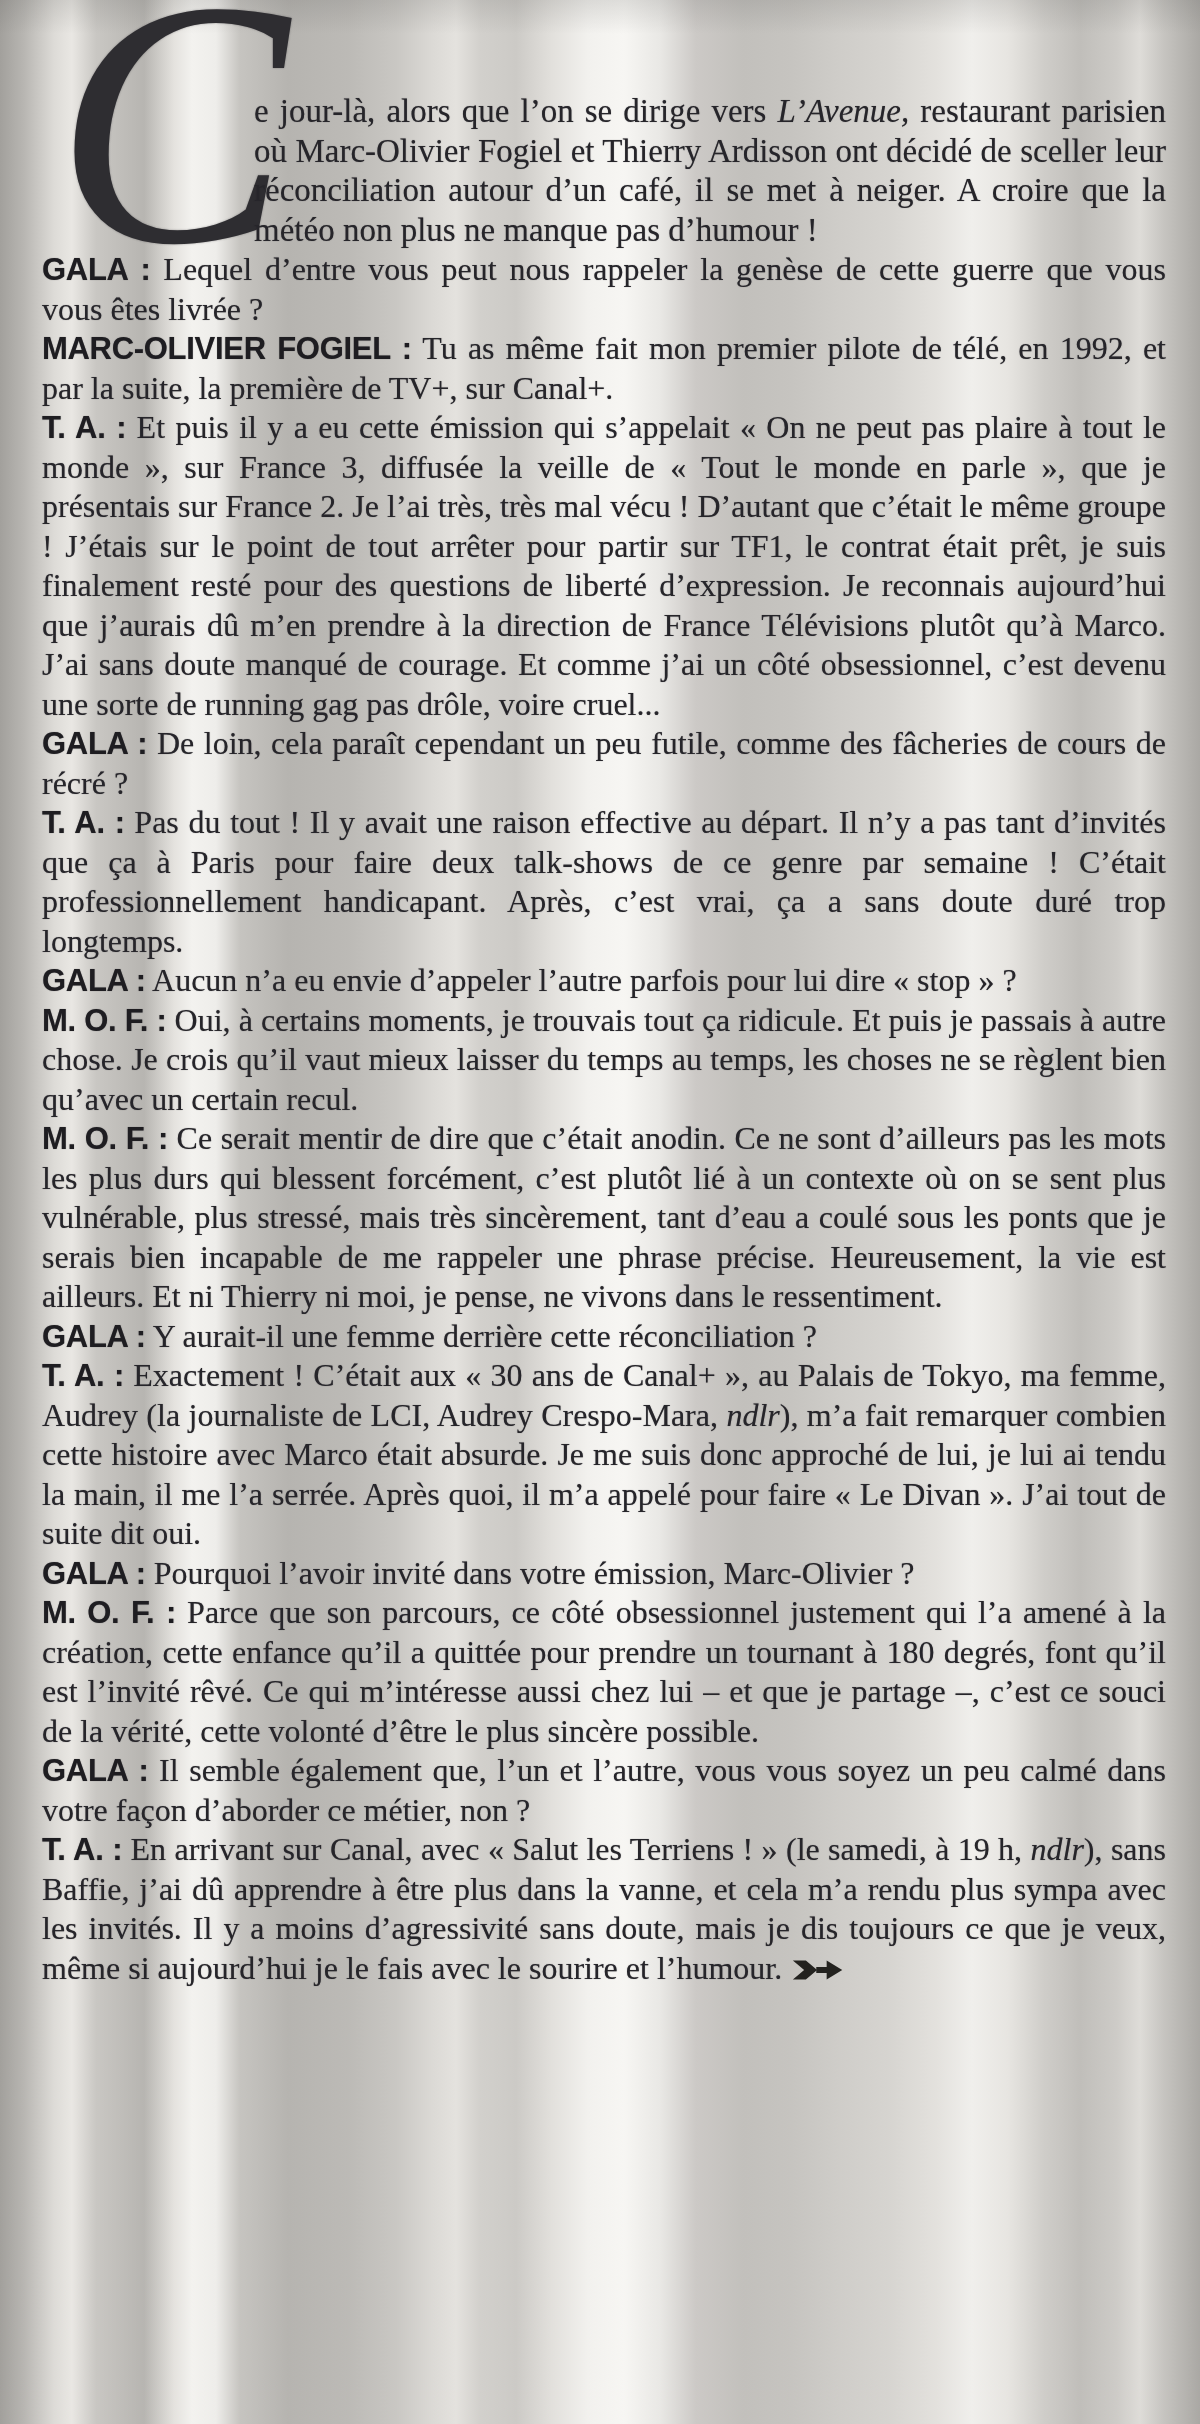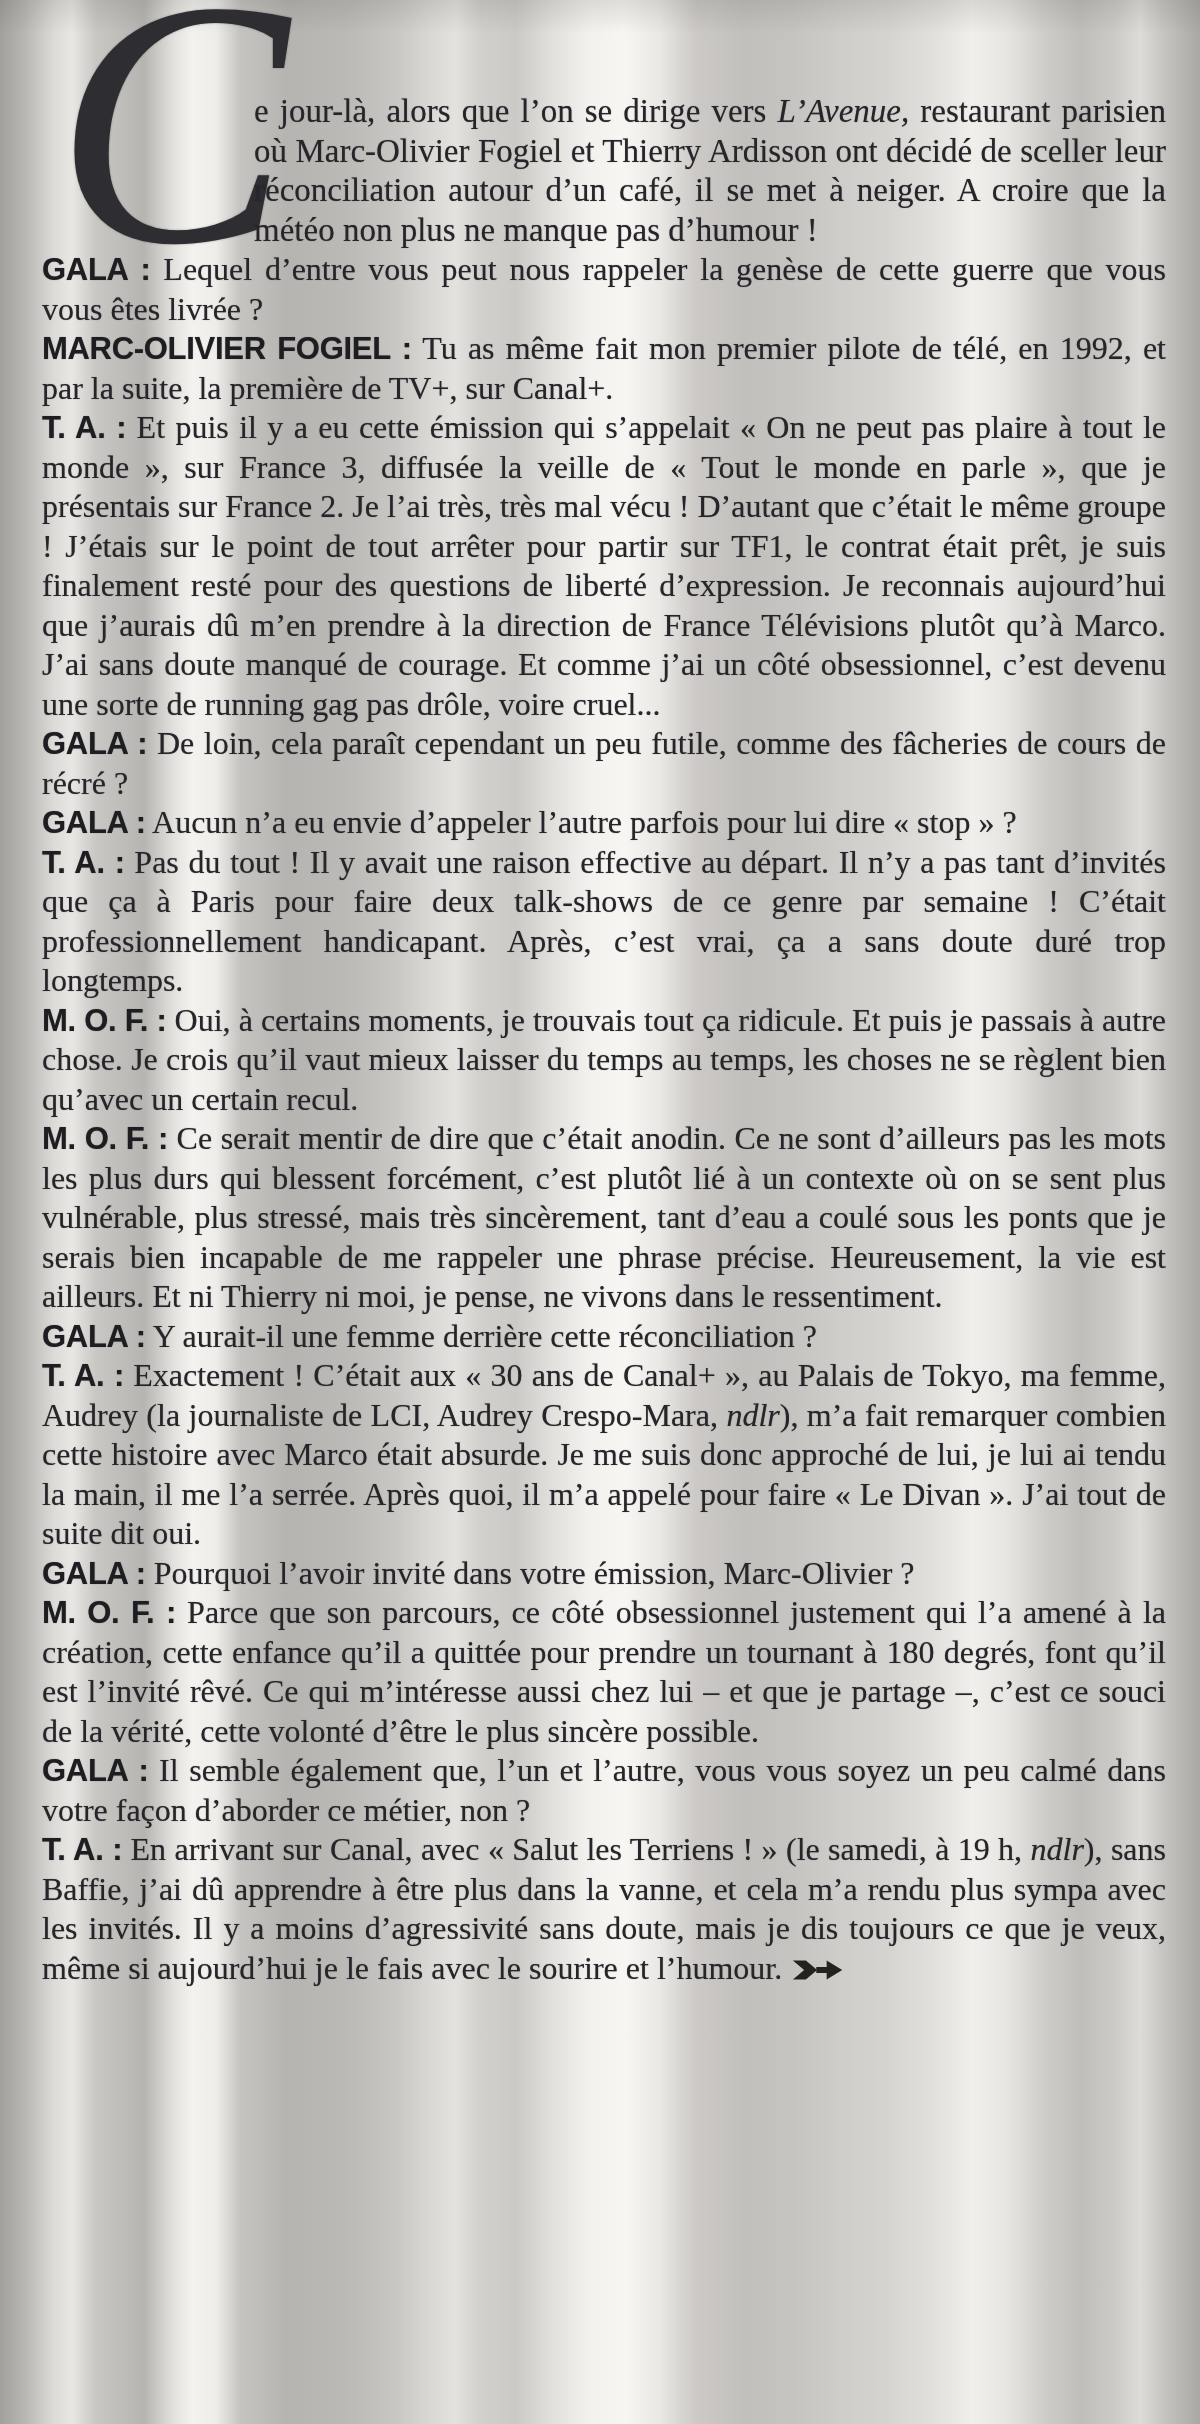--- a/index.html
+++ b/index.html
@@ -76,22 +76,22 @@
 
 <div class="page">
   <span class="dropcap">C</span>
   <div class="article">
     <p class="intro" id="intro"><span class="dc-spacer"></span><span>e jour-là, alors que l’on se dirige vers </span><i>L’Avenue,</i><span> restaurant parisien où Marc-Olivier Fogiel et Thierry Ardisson ont décidé de sceller leur réconciliation autour d’un café, il se met à neiger. A croire que la météo non plus ne manque pas d’humour !</span></p>
     <div id="dialogue">
         <p class="qa"><b class="spk">GALA :</b><span> Lequel d’entre vous peut nous rappeler la genèse de cette guerre que vous vous êtes livrée ?</span></p>
         <p class="qa"><b class="spk">MARC-OLIVIER FOGIEL :</b><span> Tu as même fait mon premier pilote de télé, en 1992, et par la suite, la première de TV+, sur Canal+.</span></p>
         <p class="qa"><b class="spk">T. A. :</b><span> Et puis il y a eu cette émission qui s’appelait « On ne peut pas plaire à tout le monde », sur France 3, diffusée la veille de « Tout le monde en parle », que je présentais sur France 2. Je l’ai très, très mal vécu ! D’autant que c’était le même groupe ! J’étais sur le point de tout arrêter pour partir sur TF1, le contrat était prêt, je suis finalement resté pour des questions de liberté d’expression. Je reconnais aujourd’hui que j’aurais dû m’en prendre à la direction de France Télévisions plutôt qu’à Marco. J’ai sans doute manqué de courage. Et comme j’ai un côté obsessionnel, c’est devenu une sorte de running gag pas drôle, voire cruel...</span></p>
         <p class="qa"><b class="spk">GALA :</b><span> De loin, cela paraît cependant un peu futile, comme des fâcheries de cours de récré ?</span></p>
+        <p class="qa"><b class="spk">T. A. :</b><span> Pas du tout ! Il y avait une raison effective au départ. Il n’y a pas tant d’invités que ça à Paris pour faire deux talk-shows de ce genre par semaine ! C’était professionnellement handicapant. Après, c’est vrai, ça a sans doute duré trop longtemps.</span></p>
         <p class="qa"><b class="spk">GALA :</b><span> Aucun n’a eu envie d’appeler l’autre parfois pour lui dire « stop » ?</span></p>
-        <p class="qa"><b class="spk">T. A. :</b><span> Pas du tout ! Il y avait une raison effective au départ. Il n’y a pas tant d’invités que ça à Paris pour faire deux talk-shows de ce genre par semaine ! C’était professionnellement handicapant. Après, c’est vrai, ça a sans doute duré trop longtemps.</span></p>
         <p class="qa"><b class="spk">M. O. F. :</b><span> Oui, à certains moments, je trouvais tout ça ridicule. Et puis je passais à autre chose. Je crois qu’il vaut mieux laisser du temps au temps, les choses ne se règlent bien qu’avec un certain recul.</span></p>
         <p class="qa"><b class="spk">M. O. F. :</b><span> Ce serait mentir de dire que c’était anodin. Ce ne sont d’ailleurs pas les mots les plus durs qui blessent forcément, c’est plutôt lié à un contexte où on se sent plus vulnérable, plus stressé, mais très sincèrement, tant d’eau a coulé sous les ponts que je serais bien incapable de me rappeler une phrase précise. Heureusement, la vie est ailleurs. Et ni Thierry ni moi, je pense, ne vivons dans le ressentiment.</span></p>
         <p class="qa"><b class="spk">GALA :</b><span> Y aurait-il une femme derrière cette réconciliation ?</span></p>
         <p class="qa"><b class="spk">T. A. :</b><span> Exactement ! C’était aux « 30 ans de Canal+ », au Palais de Tokyo, ma femme, Audrey (la journaliste de LCI, Audrey Crespo-Mara, </span><i>ndlr</i><span>), m’a fait remarquer combien cette histoire avec Marco était absurde. Je me suis donc approché de lui, je lui ai tendu la main, il me l’a serrée. Après quoi, il m’a appelé pour faire « Le Divan ». J’ai tout de suite dit oui.</span></p>
         <p class="qa"><b class="spk">GALA :</b><span> Pourquoi l’avoir invité dans votre émission, Marc-Olivier ?</span></p>
         <p class="qa"><b class="spk">M. O. F. :</b><span> Parce que son parcours, ce côté obsessionnel justement qui l’a amené à la création, cette enfance qu’il a quittée pour prendre un tournant à 180 degrés, font qu’il est l’invité rêvé. Ce qui m’intéresse aussi chez lui – et que je partage –, c’est ce souci de la vérité, cette volonté d’être le plus sincère possible.</span></p>
         <p class="qa"><b class="spk">GALA :</b><span> Il semble également que, l’un et l’autre, vous vous soyez un peu calmé dans votre façon d’aborder ce métier, non ?</span></p>
         <p class="qa"><b class="spk">T. A. :</b><span> En arrivant sur Canal, avec « Salut les Terriens ! » (le samedi, à 19 h, </span><i>ndlr</i><span>), sans Baffie, j’ai dû apprendre à être plus dans la vanne, et cela m’a rendu plus sympa avec les invités. Il y a moins d’agressivité sans doute, mais je dis toujours ce que je veux, même si aujourd’hui je le fais avec le sourire et l’humour.</span><svg viewBox="0 0 60 26" class="endmark">
             <path d="M1 2 L16 2 L29 13 L16 24 L1 24 L14 13 Z"></path>
             <path d="M28 9.5 L40 9.5 L40 2 L58 13 L40 24 L40 16.5 L28 16.5 Z"></path>

